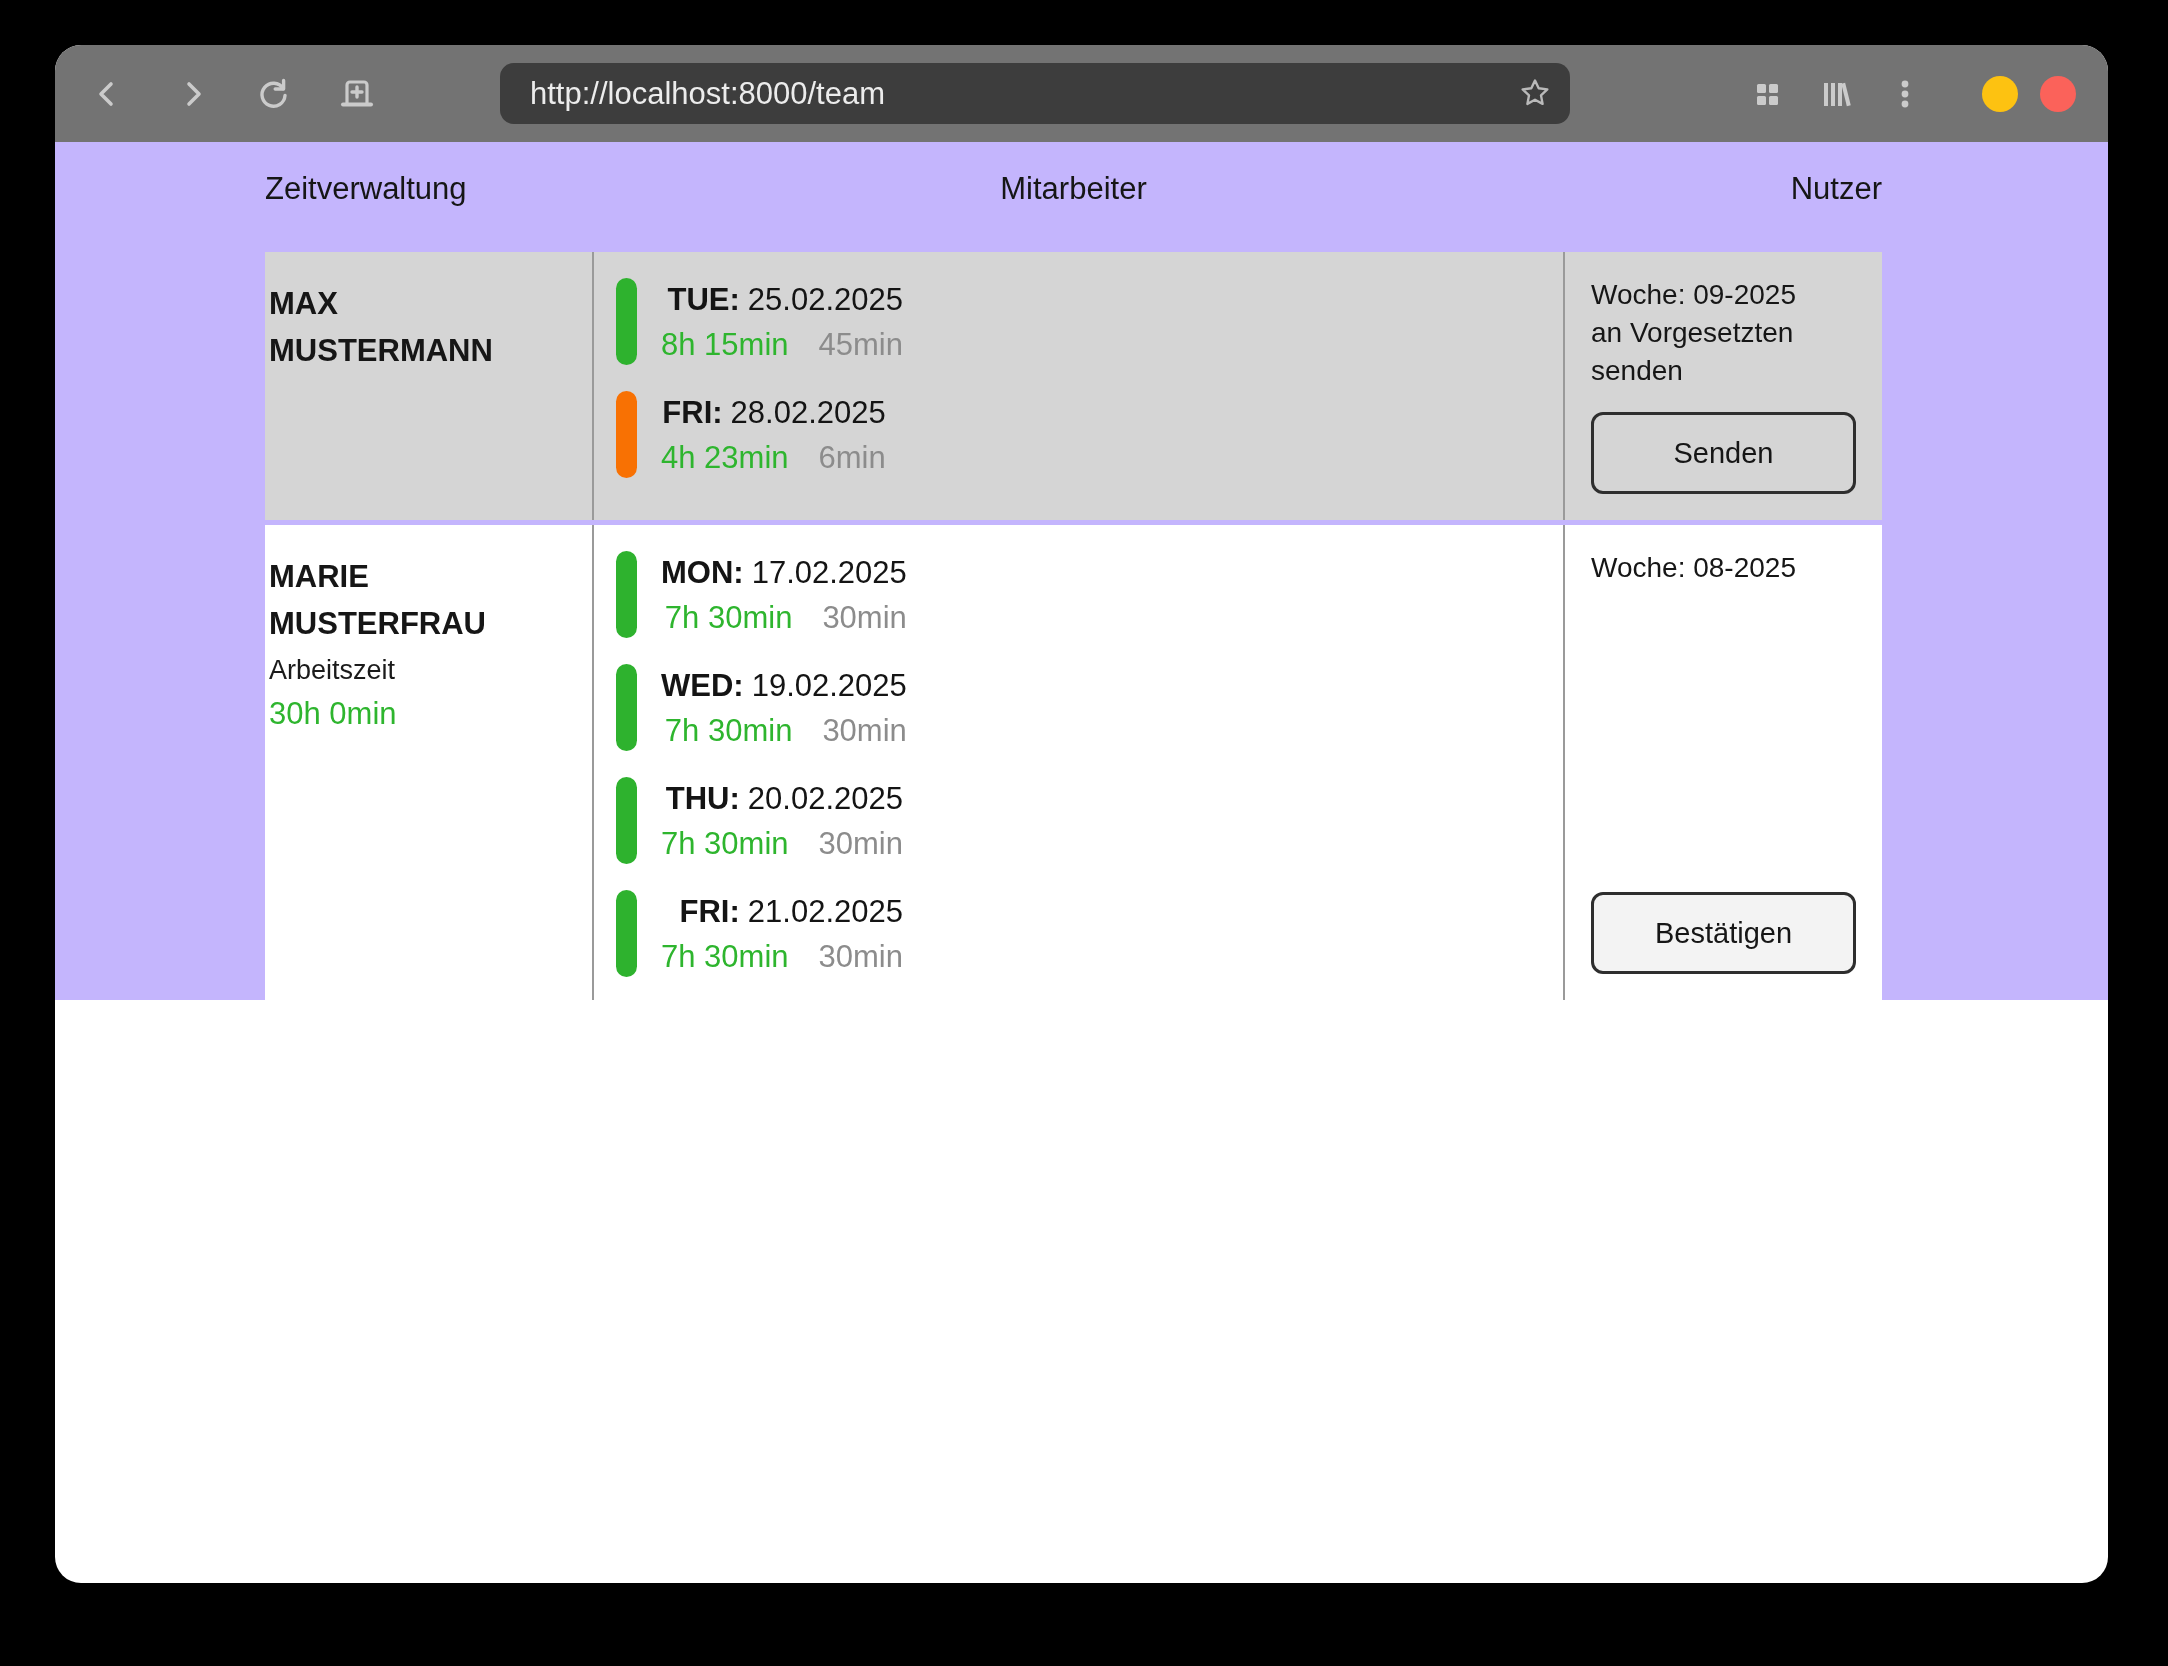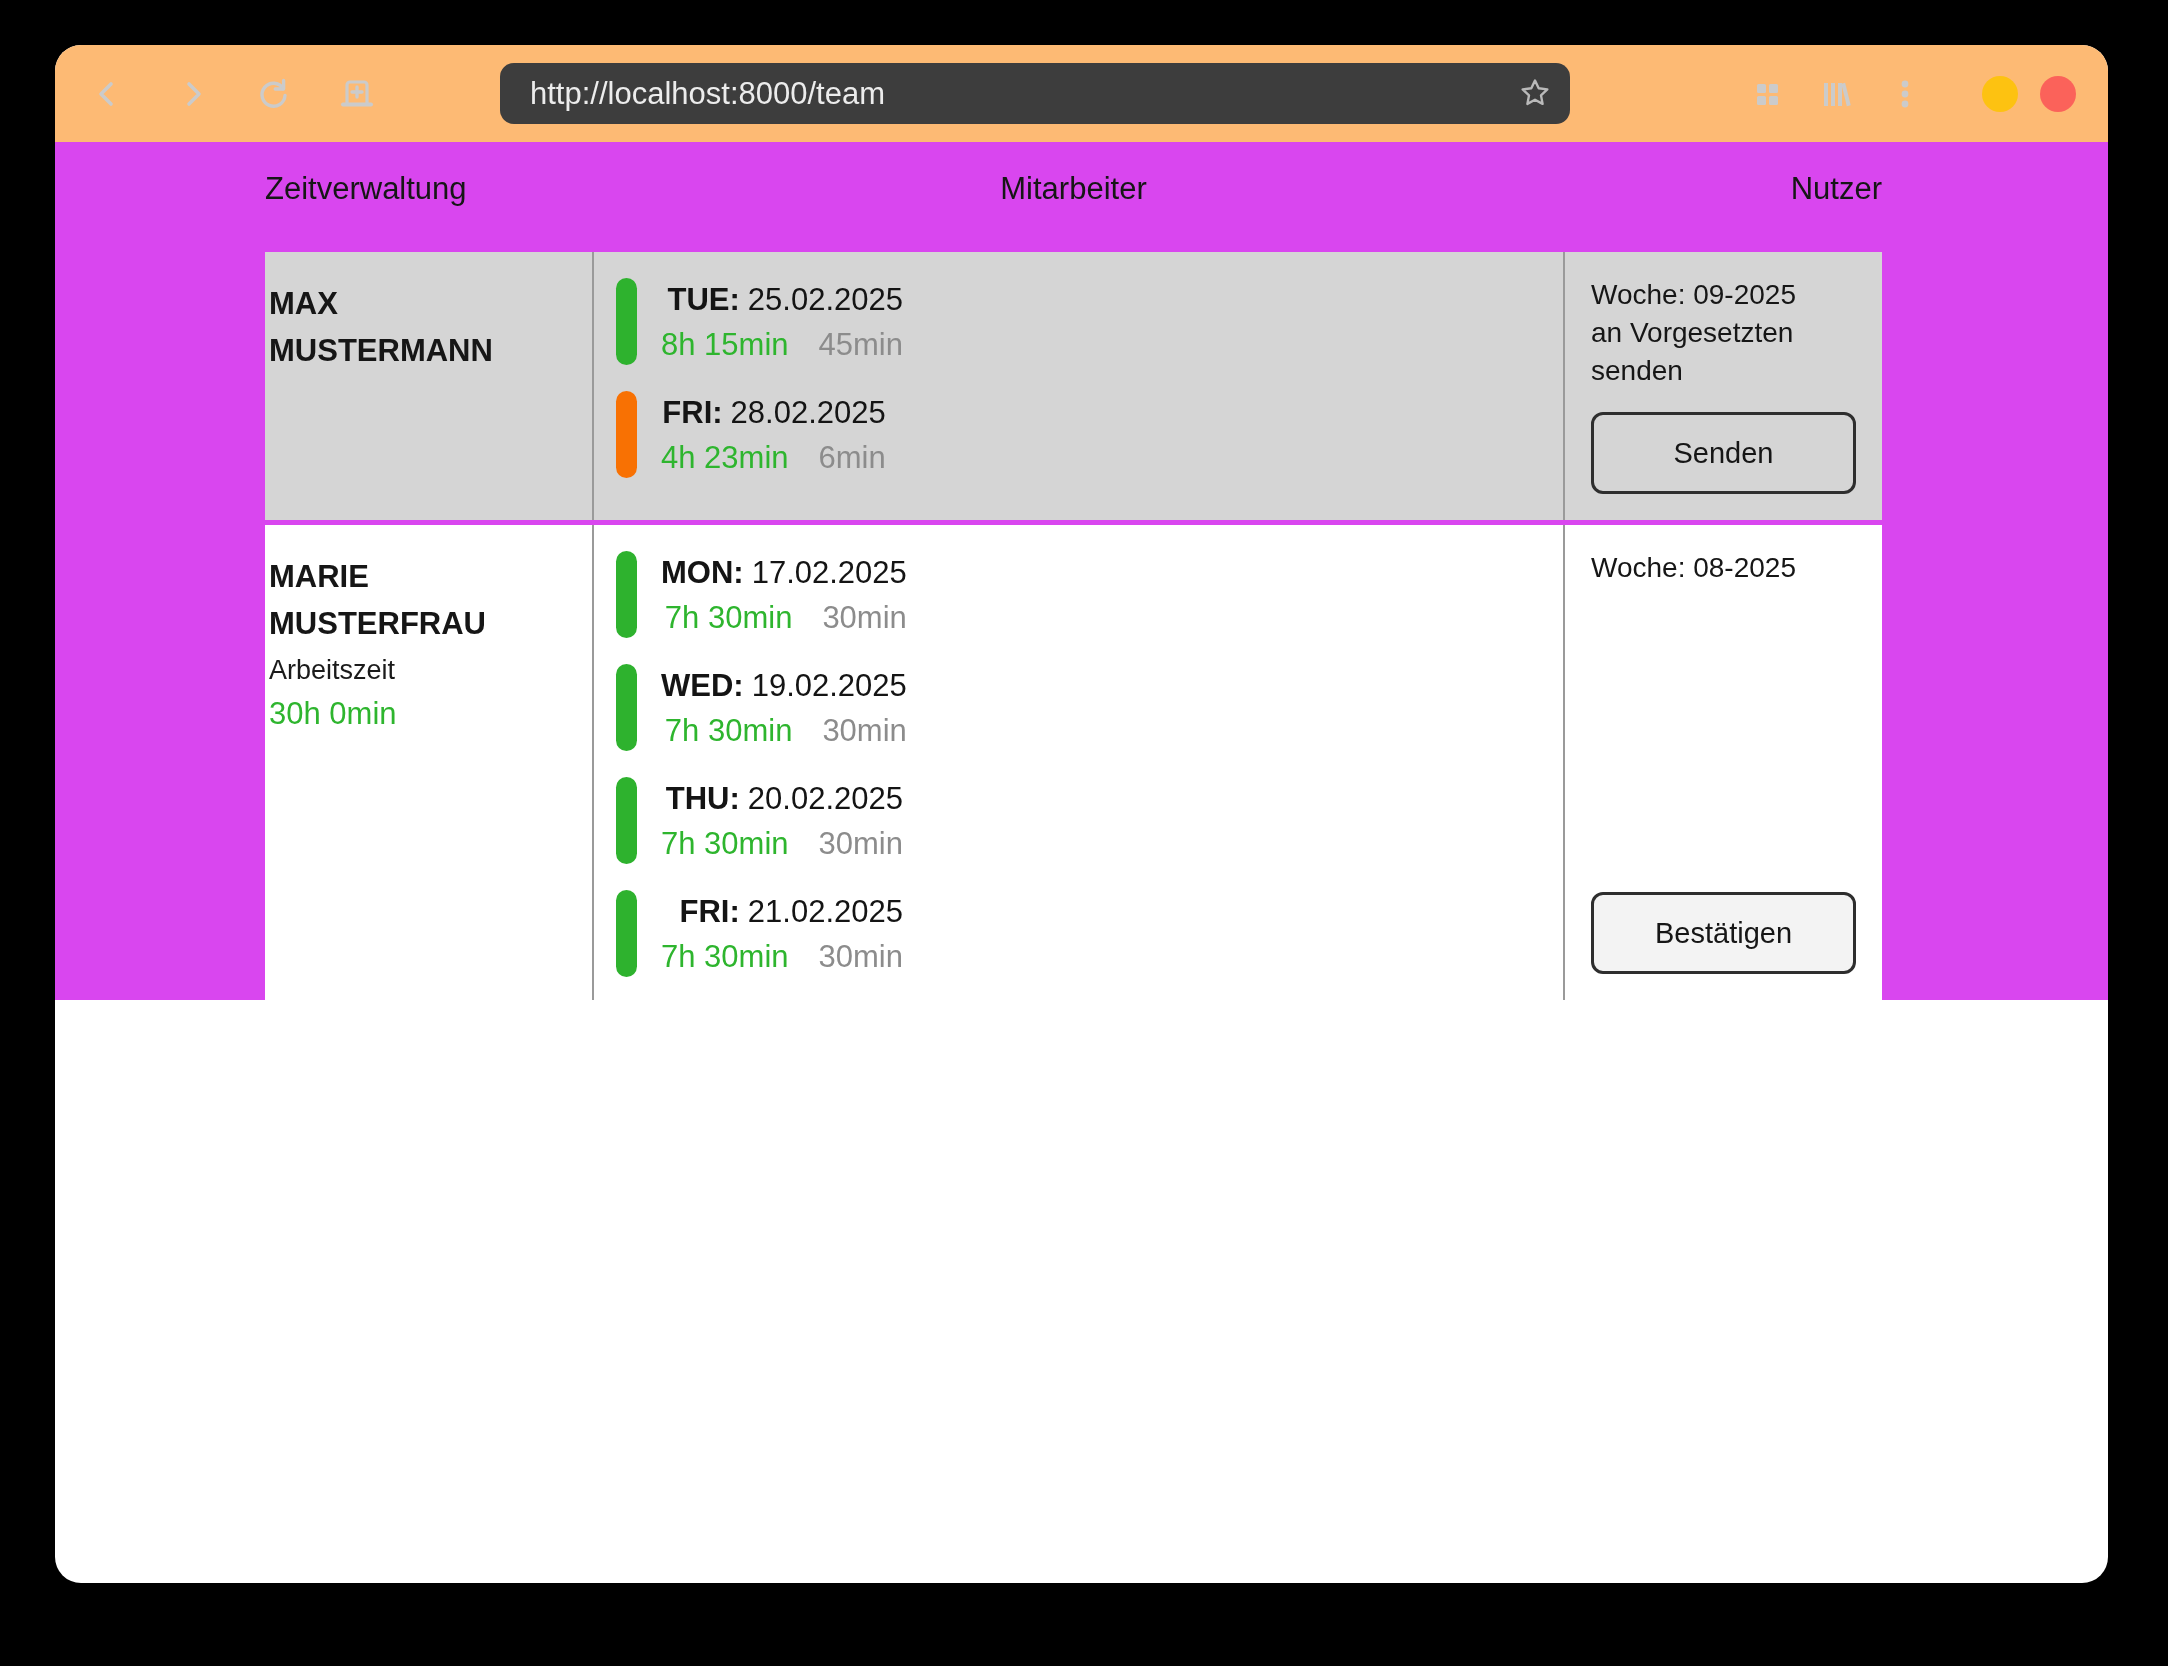--- a/index.html
+++ b/index.html
@@ -4,21 +4,21 @@
 <style>
   * { margin:0; padding:0; box-sizing:border-box; }
   html,body { width:2168px; height:1666px; background:#000; font-family:"Liberation Sans", sans-serif; }
   body { position:relative; overflow:hidden; }
 
   
   .window { position:absolute; left:55px; top:45px; width:2053px; height:1538px;
             background:#fff; border-radius:26px; overflow:hidden; }
 
   
-  .toolbar { position:relative; height:97px; background:#fdba74; }
+  .toolbar { position:relative; height:97px; background:#737373; }
   .tb-btn { position:absolute; top:50%; transform:translateY(-50%); width:40px; height:40px;
             display:flex; align-items:center; justify-content:center; color:#cbcbcb; cursor:pointer; }
   .tb-btn svg { width:36px; height:36px; display:block; }
   .btn-back    { left:32px; }
   .btn-forward { left:118px; }
   .btn-reload  { left:198px; }
   .btn-newtab  { left:282px; }
 
   .urlbar { position:absolute; left:445px; top:18px; width:1070px; height:61px;
             background:#3d3d3d; border-radius:14px; display:flex; align-items:center;
@@ -30,21 +30,21 @@
 
   .btn-grid    { left:1692px; }
   .btn-library { left:1762px; }
   .btn-kebab   { left:1830px; }
   .wc { position:absolute; top:50%; transform:translateY(-50%); width:36px; height:36px;
         border-radius:50%; cursor:pointer; }
   .wc-min   { left:1927px; background:#fdc211; }
   .wc-close { left:1985px; background:#fb625a; }
 
   
-  .page { padding:28px 226px 0 210px; background:#d946ef; }
+  .page { padding:28px 226px 0 210px; background:#c4b5fd; }
 
   .pagehead { position:relative; font-size:31px; color:#161616; line-height:37px;
               height:37px; margin-bottom:45px; }
   .pagehead .ph-left   { position:absolute; left:0; }
   .pagehead .ph-center { position:absolute; left:50%; transform:translateX(-50%); }
   .pagehead .ph-right  { position:absolute; right:0; }
 
   .row { display:grid; grid-template-columns:327px 973px 317px; }
   .row-first  { background:#d5d5d5; min-height:241px; }
   .row-second { background:#ffffff; min-height:475px; margin-top:5px; }

